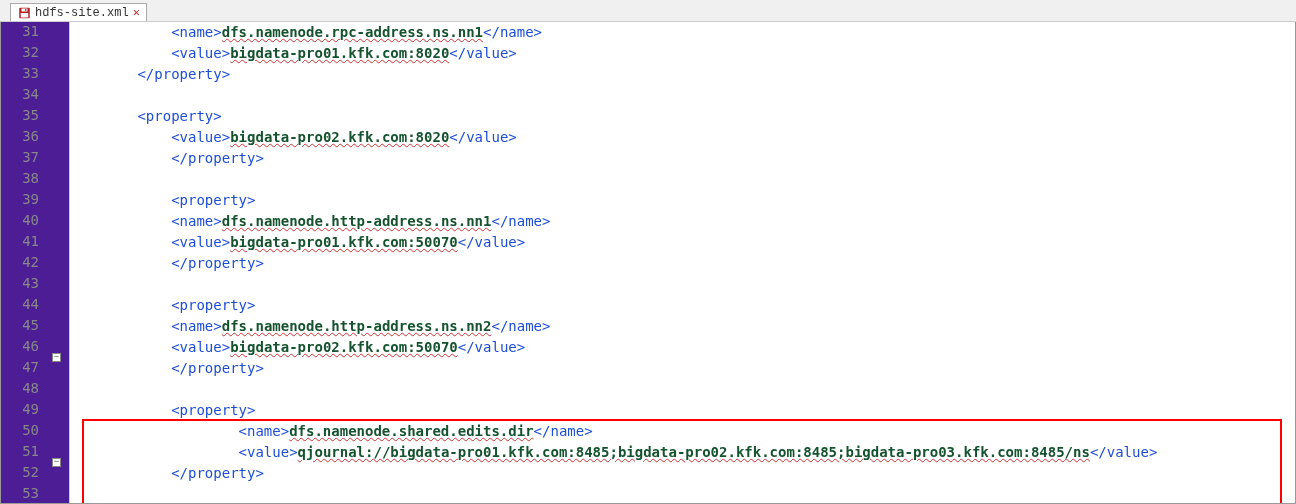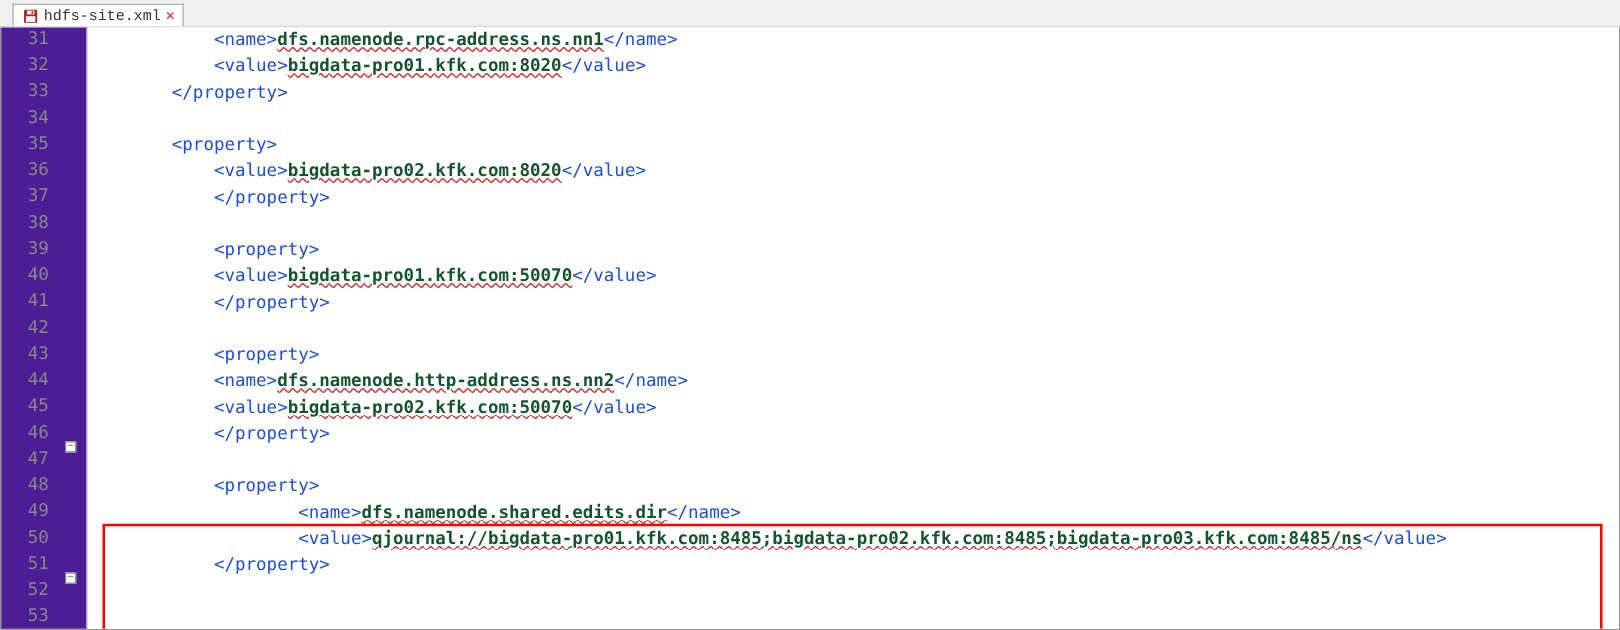--- a/index.html
+++ b/index.html
@@ -187,20 +187,21 @@
     <div id="code-content">
         <div class="code-line">&nbsp;&nbsp;&nbsp;&nbsp;&nbsp;&nbsp;&nbsp;&nbsp;&nbsp;&nbsp;&nbsp;&nbsp;<span class="tag">&lt;name&gt;</span><span class="text wavy">dfs.namenode.rpc-address.ns.nn1</span><span class="tag">&lt;/name&gt;</span></div>
         <div class="code-line">&nbsp;&nbsp;&nbsp;&nbsp;&nbsp;&nbsp;&nbsp;&nbsp;&nbsp;&nbsp;&nbsp;&nbsp;<span class="tag">&lt;value&gt;</span><span class="text wavy">bigdata-pro01.kfk.com:8020</span><span class="tag">&lt;/value&gt;</span></div>
         <div class="code-line">&nbsp;&nbsp;&nbsp;&nbsp;&nbsp;&nbsp;&nbsp;&nbsp;<span class="tag">&lt;/property&gt;</span></div>
         <div class="code-line"></div>
         <div class="code-line">&nbsp;&nbsp;&nbsp;&nbsp;&nbsp;&nbsp;&nbsp;&nbsp;<span class="tag">&lt;property&gt;</span></div>
         <div class="code-line">&nbsp;&nbsp;&nbsp;&nbsp;&nbsp;&nbsp;&nbsp;&nbsp;&nbsp;&nbsp;&nbsp;&nbsp;<span class="tag">&lt;value&gt;</span><span class="text wavy">bigdata-pro02.kfk.com:8020</span><span class="tag">&lt;/value&gt;</span></div>
         <div class="code-line">&nbsp;&nbsp;&nbsp;&nbsp;&nbsp;&nbsp;&nbsp;&nbsp;&nbsp;&nbsp;&nbsp;&nbsp;<span class="tag">&lt;/property&gt;</span></div>
         <div class="code-line"></div>
         <div class="code-line">&nbsp;&nbsp;&nbsp;&nbsp;&nbsp;&nbsp;&nbsp;&nbsp;&nbsp;&nbsp;&nbsp;&nbsp;<span class="tag">&lt;property&gt;</span></div>
+        <div class="code-line">&nbsp;&nbsp;&nbsp;&nbsp;&nbsp;&nbsp;&nbsp;&nbsp;&nbsp;&nbsp;&nbsp;&nbsp;<span class="tag">&lt;name&gt;</span><span class="text wavy">dfs.namenode.http-address.ns.nn1</span><span class="tag">&lt;/name&gt;</span></div>
         <div class="code-line">&nbsp;&nbsp;&nbsp;&nbsp;&nbsp;&nbsp;&nbsp;&nbsp;&nbsp;&nbsp;&nbsp;&nbsp;<span class="tag">&lt;value&gt;</span><span class="text wavy">bigdata-pro01.kfk.com:50070</span><span class="tag">&lt;/value&gt;</span></div>
         <div class="code-line">&nbsp;&nbsp;&nbsp;&nbsp;&nbsp;&nbsp;&nbsp;&nbsp;&nbsp;&nbsp;&nbsp;&nbsp;<span class="tag">&lt;/property&gt;</span></div>
         <div class="code-line"></div>
         <div class="code-line">&nbsp;&nbsp;&nbsp;&nbsp;&nbsp;&nbsp;&nbsp;&nbsp;&nbsp;&nbsp;&nbsp;&nbsp;<span class="tag">&lt;property&gt;</span></div>
         <div class="code-line">&nbsp;&nbsp;&nbsp;&nbsp;&nbsp;&nbsp;&nbsp;&nbsp;&nbsp;&nbsp;&nbsp;&nbsp;<span class="tag">&lt;name&gt;</span><span class="text wavy">dfs.namenode.http-address.ns.nn2</span><span class="tag">&lt;/name&gt;</span></div>
         <div class="code-line">&nbsp;&nbsp;&nbsp;&nbsp;&nbsp;&nbsp;&nbsp;&nbsp;&nbsp;&nbsp;&nbsp;&nbsp;<span class="tag">&lt;value&gt;</span><span class="text wavy">bigdata-pro02.kfk.com:50070</span><span class="tag">&lt;/value&gt;</span></div>
         <div class="code-line">&nbsp;&nbsp;&nbsp;&nbsp;&nbsp;&nbsp;&nbsp;&nbsp;&nbsp;&nbsp;&nbsp;&nbsp;<span class="tag">&lt;/property&gt;</span></div>
         <div class="code-line"></div>
         <div class="code-line">&nbsp;&nbsp;&nbsp;&nbsp;&nbsp;&nbsp;&nbsp;&nbsp;&nbsp;&nbsp;&nbsp;&nbsp;<span class="tag">&lt;property&gt;</span></div>
         <div class="code-line">&nbsp;&nbsp;&nbsp;&nbsp;&nbsp;&nbsp;&nbsp;&nbsp;&nbsp;&nbsp;&nbsp;&nbsp;&nbsp;&nbsp;&nbsp;&nbsp;&nbsp;&nbsp;&nbsp;&nbsp;<span class="tag">&lt;name&gt;</span><span class="text wavy">dfs.namenode.shared.edits.dir</span><span class="tag">&lt;/name&gt;</span></div>

